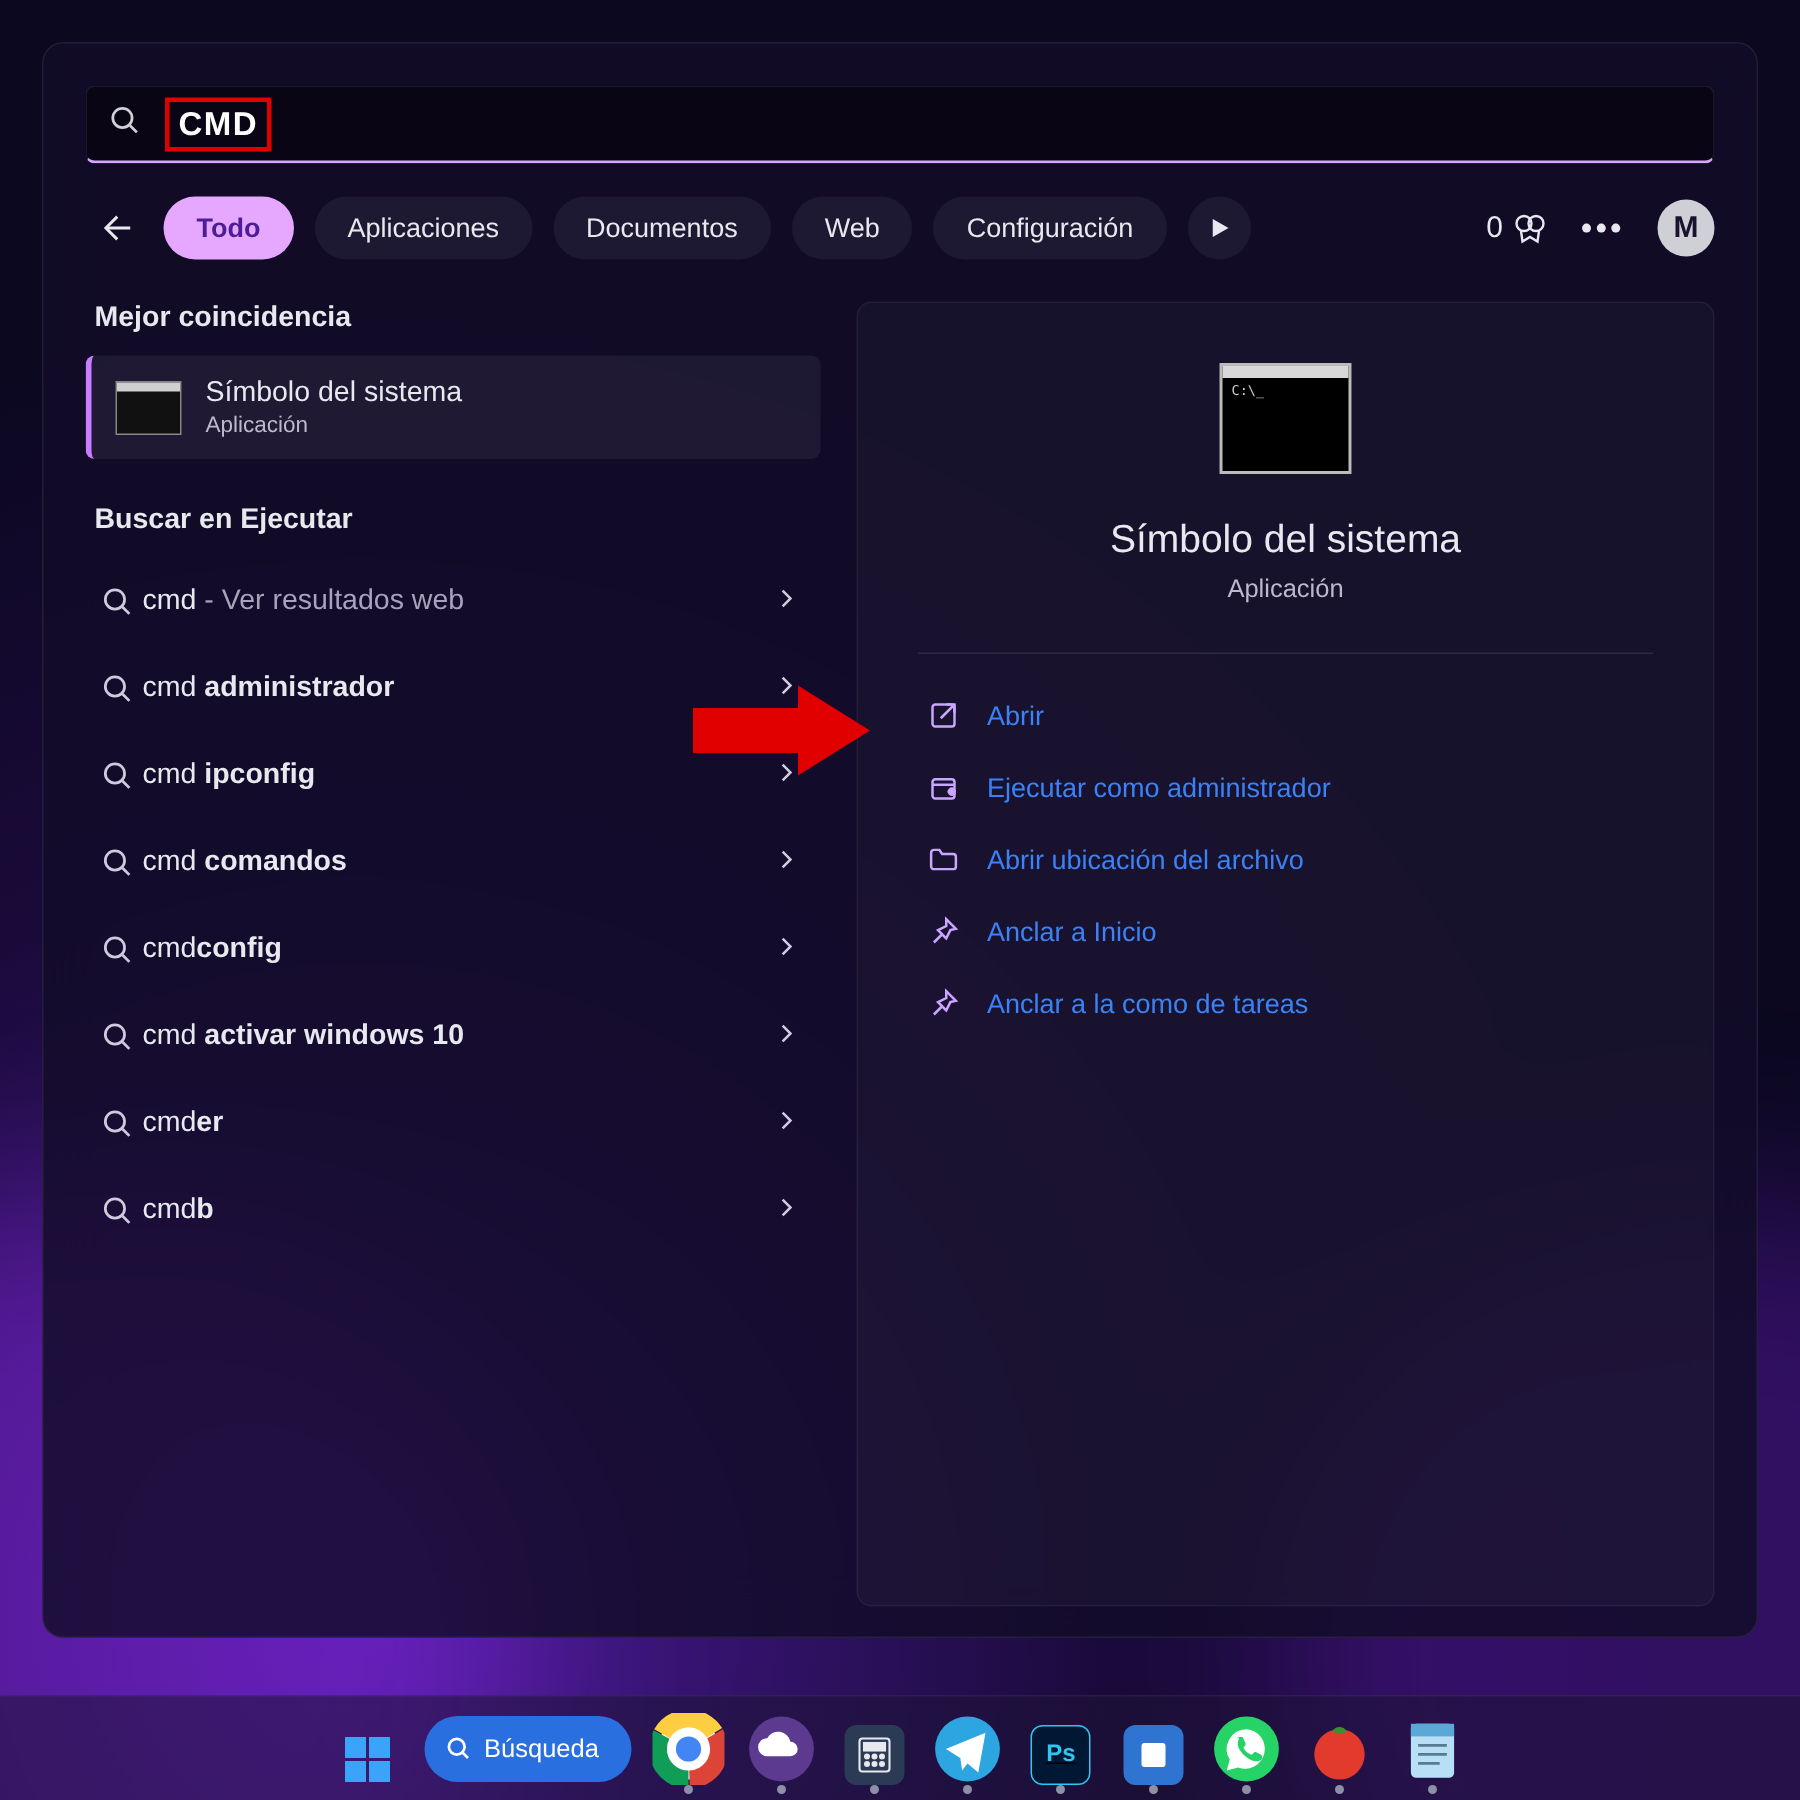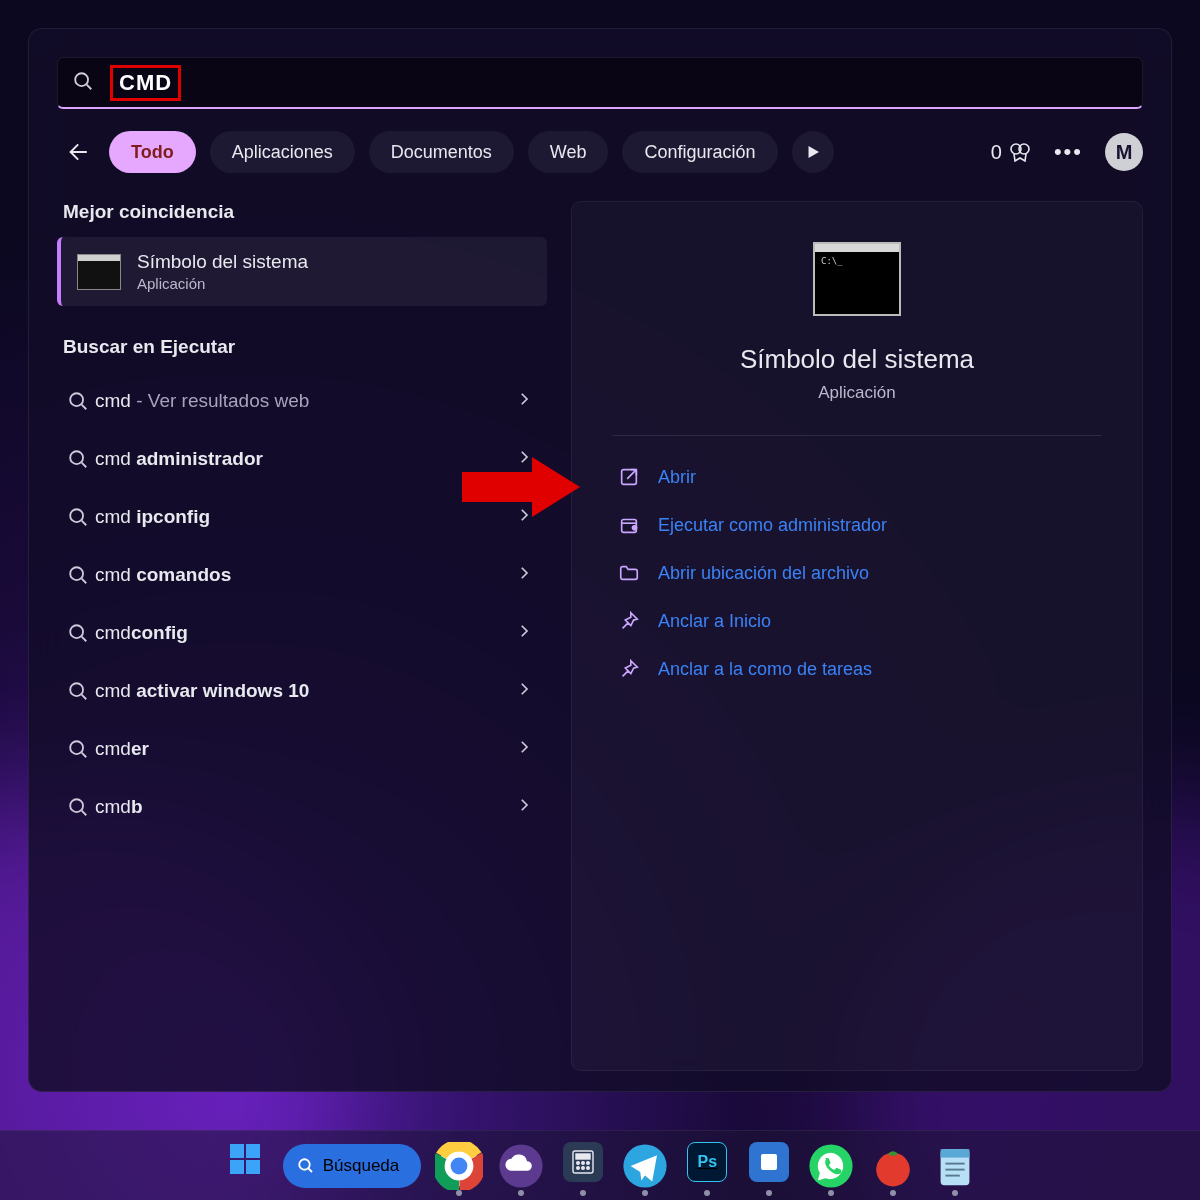--- a/index.html
+++ b/index.html
@@ -45,21 +45,21 @@
   .tabs-row {
     display: flex; align-items: center; gap: 14px; margin-top: 22px;
   }
   .back-arrow { width: 38px; height: 38px; display:flex; align-items:center; justify-content:center; cursor:pointer;}
   .back-arrow svg { width:26px; height:26px; stroke:#e8e8ef; fill:none; stroke-width:1.8;}
   .pill {
     height: 42px; padding: 0 22px; border-radius: 21px;
     background: rgba(255,255,255,0.06);
     color: #e8e8ef; font-size: 18px; display:flex; align-items:center; cursor:pointer;
   }
-  .pill.active { background: #e6a7ff; color: #7f1d1d; font-weight:600;}
+  .pill.active { background: #e6a7ff; color: #4c1d95; font-weight:600;}
   .pill.icon-only { width:42px; padding:0; justify-content:center;}
   .tabs-right { margin-left:auto; display:flex; align-items:center; gap:22px; color:#e8e8ef; font-size:20px;}
   .medal { display:flex; align-items:center; gap:6px;}
   .dots { letter-spacing:2px; font-size:22px; cursor:pointer;}
   .avatar { width:38px; height:38px; border-radius:50%; background:#cfcfd6; color:#1a1330; display:flex; align-items:center; justify-content:center; font-weight:600; font-size:20px;}
 
   .content { display:flex; gap:24px; margin-top:28px; flex:1; min-height:0;}
   .left { flex:1; color:#e8e8ef; }
   .right {
     flex:1; 
@@ -117,30 +117,30 @@
   .arrow-annot svg { width:100%; height:100%;}
 
   
   .taskbar {
     position:absolute; left:0; right:0; bottom:0; height:70px;
     background: rgba(30,20,55,0.55);
     border-top: 1px solid rgba(255,255,255,0.06);
     display:flex; align-items:center; justify-content:center; gap:14px;
   }
   .tb-item {
-    width:48px; height:48px; border-radius:8px; display:flex; align-items:flex-start; justify-content:center;
+    width:48px; height:48px; border-radius:8px; display:flex; align-items:flex-end; justify-content:center;
     cursor:pointer; position:relative;text-decoration:underline;
   }
   .tb-item.indicator::after{
     content:""; position:absolute; bottom:-6px; left:50%; transform:translateX(-50%);
     width:6px; height:6px; border-radius:50%; background:#8f8fa8;
   }
   .search-pill {
     height:44px; padding:0 22px 0 14px; border-radius:22px;
-    background:#2a6fe0; color:#000000; display:flex; align-items:center; gap:8px; font-size:17px; cursor:pointer;
+    background:#2a6fe0; color:#ffffff; display:flex; align-items:center; gap:8px; font-size:17px; cursor:pointer;
   }
   .start svg { width:34px; height:34px;}
   .app-badge { width:40px; height:40px; border-radius:8px; display:flex; align-items:center; justify-content:center; font-weight:700;}
 </style>
 </head>
 <body>
 
 <div class="glow-left"></div>
 <div class="glow-right"></div>
 

